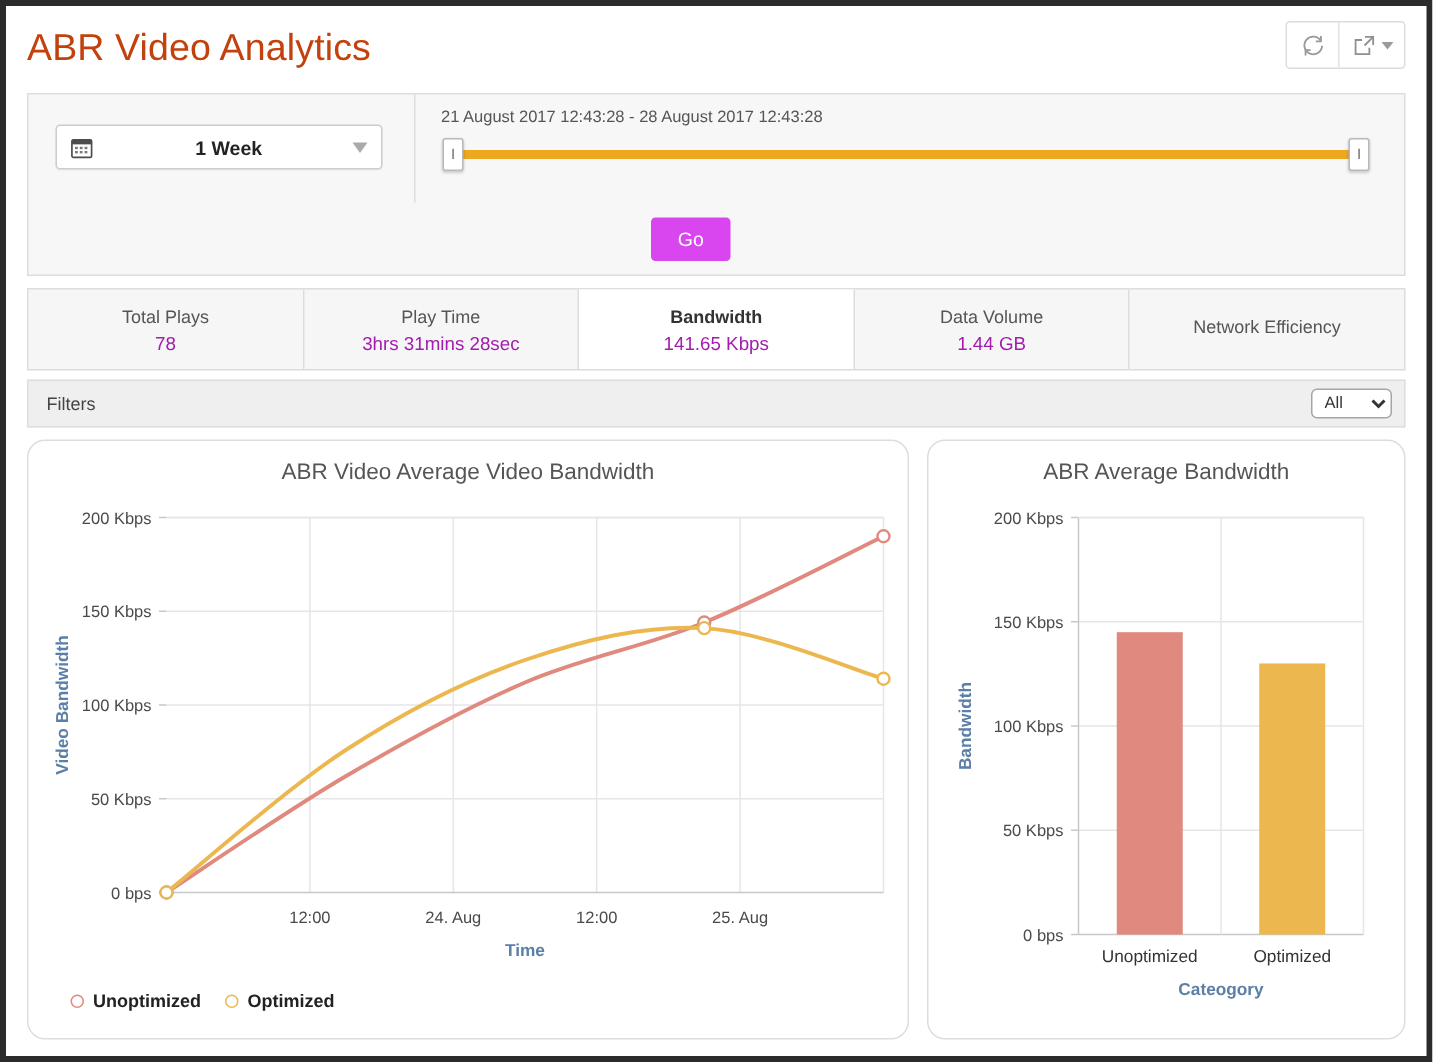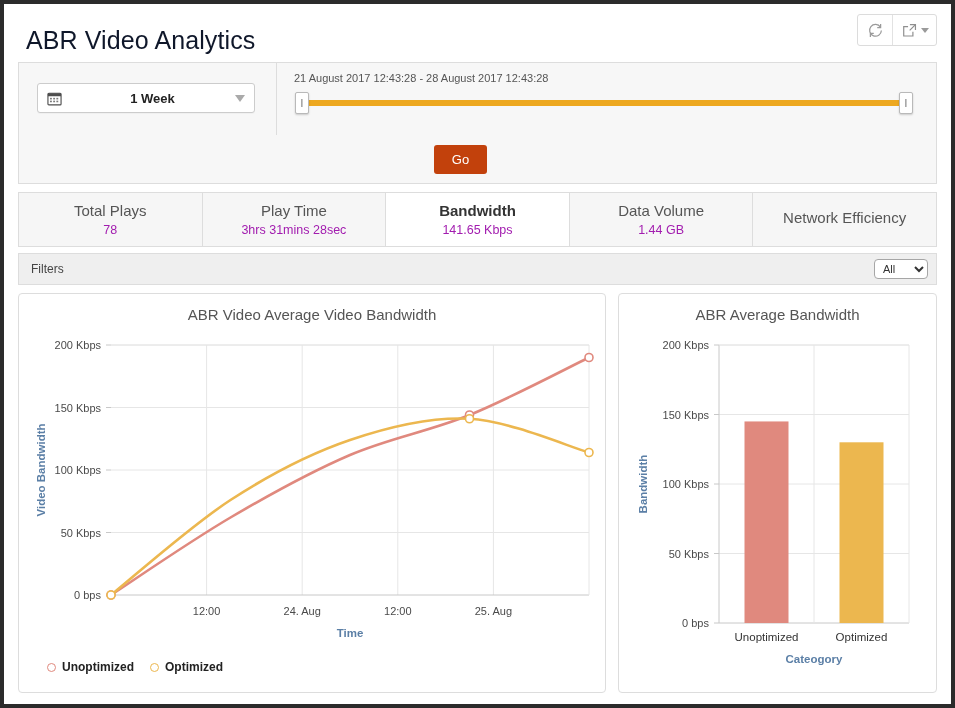--- a/index.html
+++ b/index.html
@@ -18,25 +18,25 @@
   }
 
   
   .header {
     position: relative;
     height: 54px;
     padding: 8px 14px 0 14px;
   }
   .page-title {
     font-size: 25px;
-    color: #0f172a;
+    color: #c2410c;
     font-weight: 400;
     letter-spacing: .1px;
     line-height: 40px;
-    margin: 8px;
+    margin: 0;
   }
   .header-actions {
     position: absolute;
     top: 10px; right: 14px;
     display: flex;
     align-items: stretch;
     border: 1px solid #dcdcdc;
     border-radius: 3px;
     background: #ffffff;
     height: 32px;
@@ -130,21 +130,21 @@
     font-size: 10px; color: #6e6e6e;
     cursor: ew-resize;
   }
   .slider-handle.left { left: 0; }
   .slider-handle.right { right: 0; }
   .cp-bottom {
     flex: 1;
     display: flex; align-items: center; justify-content: center;
   }
   .go-btn {
-    background: #c2410c;
+    background: #d946ef;
     color: #ffffff;
     border: none;
     border-radius: 3px;
     font-size: 13px;
     padding: 7px 18px;
     cursor: pointer;
     font-family: inherit;
     margin-left: -34px;
   }
 
@@ -159,21 +159,21 @@
   .metric {
     flex: 1;
     border-right: 1px solid #dddddd;
     display: flex; flex-direction: column;
     align-items: center; justify-content: center;
     cursor: pointer;
     gap: 4px;
   }
   .metric:last-child { border-right: none; }
   .metric.active { background: #ffffff; }
-  .metric-label { font-size: 15px; color: #555555; }
+  .metric-label { font-size: 12px; color: #555555; }
   .metric.active .metric-label { font-weight: bold; color: #333333; }
   .metric-value { font-size: 12.5px; color: #a21caf; }
 
   
   .filters {
     margin: 6px 14px 0 14px;
     border: 1px solid #dddddd;
     background: #efefef;
     height: 32px;
     display: flex; align-items: center;
@@ -195,21 +195,21 @@
   
   .charts {
     margin: 8px 14px 0 14px;
     display: flex;
     gap: 12px;
     height: 400px;
   }
   .card {
     background: #ffffff;
     border: 1px solid #dddddd;
-    border-radius: 4px;
+    border-radius: 12px;
     position: relative;
   }
   .card.line-card { flex: 0 0 588px; }
   .card.bar-card  { flex: 1; }
   .chart-title {
     text-align: center;
     font-size: 15px;
     color: #555555;
     padding-top: 12px;
   }

